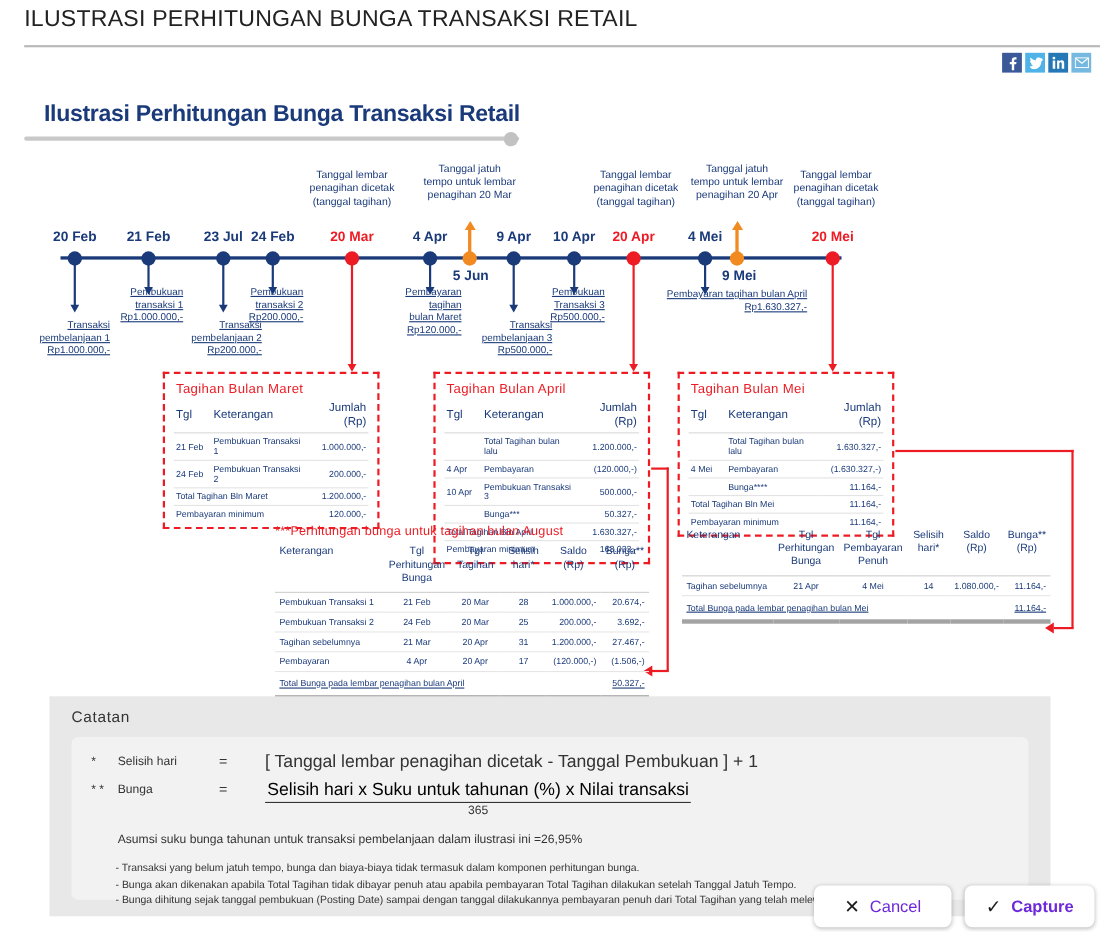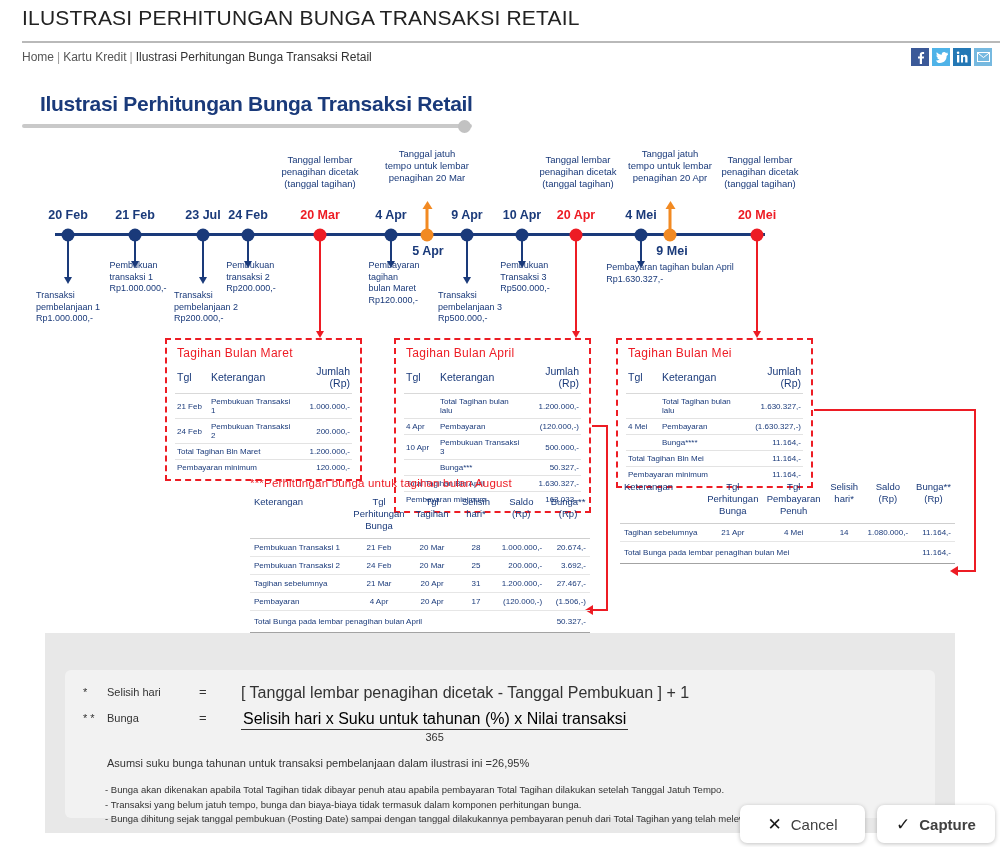--- a/index.html
+++ b/index.html
@@ -72,22 +72,23 @@
   .tl-label.navy { color:#1a3a7a; }
   .tl-label.red { color:#ed1c24; }
 
   .tl-note {
     position:absolute; transform:translateX(-50%);
     font-size:9.5px; color:#1a3a7a; text-align:center; line-height:1.25;
     white-space:nowrap;
   }
   .tl-desc {
     position:absolute; transform:translateX(-50%);
-    font-size:9px; color:#1a3a7a; text-align:left; line-height:1.3;
+    font-size:9px; color:#1a3a7a; text-align:right; line-height:1.3;
     white-space:nowrap;
+    text-decoration:underline;
   }
   
   .arr-down {
     position:absolute; transform:translateX(-50%);
     width:2px; background:#1a3a7a;
   }
   .arr-down::after {
     content:""; position:absolute; left:-3px; bottom:-6px;
     border-left:4px solid transparent; border-right:4px solid transparent;
     border-top:7px solid #1a3a7a;
@@ -144,22 +145,22 @@
     border-bottom:1px solid #cfcfcf;
   }
   table.calc th.left { text-align:left; }
   table.calc td {
     font-size:8px; color:#1a3a7a; padding:4px 4px; text-align:center;
     border-bottom:1px solid #e6e6e6;
   }
   table.calc td.left { text-align:left; }
   table.calc td.num { text-align:right; }
   table.calc tr.grand td {
-    border-top:1px solid #cfcfcf; border-bottom:1px solid #a3a3a3;
-    padding-top:6px; padding-bottom:6px;
+    border-top:1px solid #cfcfcf; border-bottom:4px solid #a3a3a3;
+    padding-top:6px; padding-bottom:6px;text-decoration:underline;
   }
 
   
   .conn { position:absolute; background:#ed1c24; }
   .conn-arrow-left {
     position:absolute; width:0;height:0;
     border-top:5px solid transparent; border-bottom:5px solid transparent;
     border-right:8px solid #ed1c24;
   }
 
@@ -185,35 +186,32 @@
   .bullets div { font-size:9.5px; color:#333; line-height:1.55; }
 
   
   .btn {
     position:absolute; background:#fff; border-radius:7px;
     display:flex; align-items:center; justify-content:center; gap:9px;
     box-shadow:0 1px 4px rgba(0,0,0,0.25);
   }
   .btn-cancel { left:740px; top:805px; width:125px; height:38px; }
   .btn-capture{ left:877px; top:805px; width:118px; height:38px; }
-  .btn-label { font-size:15px; color:#404040; }
+  .btn-label { font-size:15px; color:#6d28d9; }
   .btn-label.bold { font-weight:bold; }
   .glyph { font-size:17px; color:#1b1b1b; line-height:1; }
 </style>
 </head>
 <body>
 
 <div class="page">
 
   <div class="page-title">ILUSTRASI PERHITUNGAN BUNGA TRANSAKSI RETAIL</div>
   <div class="header-rule"></div>
 
-  <div class="breadcrumb">
-    <span class="crumb">Home</span><span class="sep">|</span><span class="crumb">Kartu Kredit</span><span class="sep">|</span><span class="crumb current">Ilustrasi Perhitungan Bunga Transaksi Retail</span>
-  </div>
 
   <div class="social">
     <div class="sicon fb">
       <svg width="11" height="13" viewBox="0 0 11 13">
           <path d="M7 13V7.5h1.8l.3-2.1H7V4c0-.6.2-1 1-1h1.1V1.1C8.9 1 8.2 1 7.5 1 5.9 1 4.8 2 4.8 3.8v1.6H3V7.5h1.8V13H7z" fill="#fff"></path>
         </svg>
     </div>
     <div class="sicon tw">
       <svg width="13" height="11" viewBox="0 0 13 11">
           <path d="M13 1.3c-.5.2-1 .4-1.5.4.5-.3.9-.8 1.1-1.4-.5.3-1 .5-1.6.6C10.5.3 9.8 0 9.1 0 7.6 0 6.5 1.4 6.8 2.8 4.8 2.7 3 1.8 1.8.3c-.6 1.1-.3 2.5.7 3.2-.4 0-.8-.1-1.2-.3 0 1.1.8 2.2 2 2.4-.4.1-.8.1-1.1.1.3 1 1.2 1.7 2.3 1.7-1 .8-2.3 1.1-3.5 1C2.2 10.6 3.6 11 5 11c4.3 0 6.8-3.7 6.6-7 .5-.3 1-.8 1.4-1.4z" fill="#fff"></path>
@@ -256,21 +254,21 @@
     <div class="tl-note" style="left:760px; top:14px;"><span style="white-space:pre-line">Tanggal lembar
 penagihan dicetak
 (tanggal tagihan)</span></div>
 
     <div class="tl-label navy" style="left:68px; top:68px;">20 Feb</div>
     <div class="tl-label navy" style="left:135px; top:68px;">21 Feb</div>
     <div class="tl-label navy" style="left:203px; top:68px;">23 Jul</div>
     <div class="tl-label navy" style="left:248px; top:68px;">24 Feb</div>
     <div class="tl-label red" style="left:320px; top:68px;">20 Mar</div>
     <div class="tl-label navy" style="left:391px; top:68px;">4 Apr</div>
-    <div class="tl-label navy" style="left:428px; top:104px;">5 Apr</div>
+    <div class="tl-label navy" style="left:428px; top:104px;">5 Jun</div>
     <div class="tl-label navy" style="left:467px; top:68px;">9 Apr</div>
     <div class="tl-label navy" style="left:522px; top:68px;">10 Apr</div>
     <div class="tl-label red" style="left:576px; top:68px;">20 Apr</div>
     <div class="tl-label navy" style="left:641px; top:68px;">4 Mei</div>
     <div class="tl-label navy" style="left:672px; top:104px;">9 Mei</div>
     <div class="tl-label red" style="left:757px; top:68px;">20 Mei</div>
 
     <div class="tl-dot navy" style="left:68px;  top:95px;"></div>
     <div class="tl-dot navy" style="left:135px; top:95px;"></div>
     <div class="tl-dot navy" style="left:203px; top:95px;"></div>
@@ -326,21 +324,21 @@
 
     <div class="arr-down" style="left:641px; top:100px; height:22px;"></div>
     <div class="tl-desc" style="left:670px; top:122px;"><span style="white-space:pre-line">Pembayaran tagihan bulan April
 Rp1.630.327,-</span></div>
 
     <div class="arr-red" style="left:320px; top:100px; height:92px;"></div>
     <div class="arr-red" style="left:576px; top:100px; height:92px;"></div>
     <div class="arr-red" style="left:757px; top:100px; height:92px;"></div>
   </div>
 
-  <div class="tagihan-box" style="left:165px; top:338px; width:197px;">
+  <div class="tagihan-box" style="left:148px; top:338px; width:197px;">
     <div class="tagihan-title">Tagihan Bulan Maret</div>
     <table class="tg">
       <thead>
           <tr>
         <th style="width:34px">Tgl</th>
         <th>Keterangan</th>
         <th class="num">Jumlah (Rp)</th>
       </tr>
         </thead>
       <tbody>
@@ -547,20 +545,21 @@
         </tr>
         <tr class="grand">
           <td class="left" colspan="5">Total Bunga pada lembar penagihan bulan Mei</td>
           <td class="num">11.164,-</td>
         </tr>
       </tbody>
     </table>
   </div>
 
   <div class="catatan-wrap">
+    <div class="catatan-h">Catatan</div>
     <div class="catatan-card">
 
       <div class="formula-row">
         <div class="f-star">*</div>
         <div class="f-name">Selisih hari</div>
         <div class="f-eq">=</div>
         <div class="f-val">[ Tanggal lembar penagihan dicetak - Tanggal Pembukuan ] + 1</div>
       </div>
 
       <div class="formula-row" style="margin-top:8px;">
@@ -569,22 +568,22 @@
         <div class="f-eq">=</div>
         <div>
           <div class="frac-top">Selisih hari x Suku untuk tahunan (%) x Nilai transaksi</div>
           <div class="frac-bot">365</div>
         </div>
       </div>
 
       <div class="assumption">Asumsi suku bunga tahunan untuk transaksi pembelanjaan dalam ilustrasi ini =26,95%</div>
 
       <div class="bullets">
+        <div>- Transaksi yang belum jatuh tempo, bunga dan biaya-biaya tidak termasuk dalam komponen perhitungan bunga.</div>
         <div>- Bunga akan dikenakan apabila Total Tagihan tidak dibayar penuh atau apabila pembayaran Total Tagihan dilakukan setelah Tanggal Jatuh Tempo.</div>
-        <div>- Transaksi yang belum jatuh tempo, bunga dan biaya-biaya tidak termasuk dalam komponen perhitungan bunga.</div>
         <div>- Bunga dihitung sejak tanggal pembukuan (Posting Date) sampai dengan tanggal dilakukannya pembayaran penuh dari Total Tagihan yang telah melewati Ta</div>
       </div>
     </div>
   </div>
 
   <div class="btn btn-cancel">
     <span class="glyph">✕</span>
     <span class="btn-label">Cancel</span>
   </div>
   <div class="btn btn-capture">

